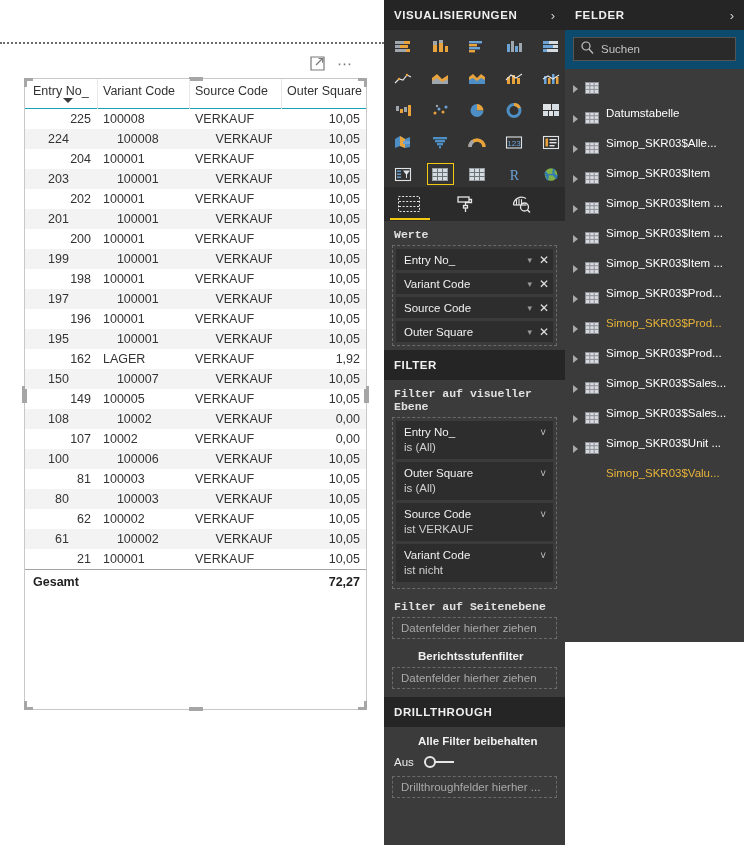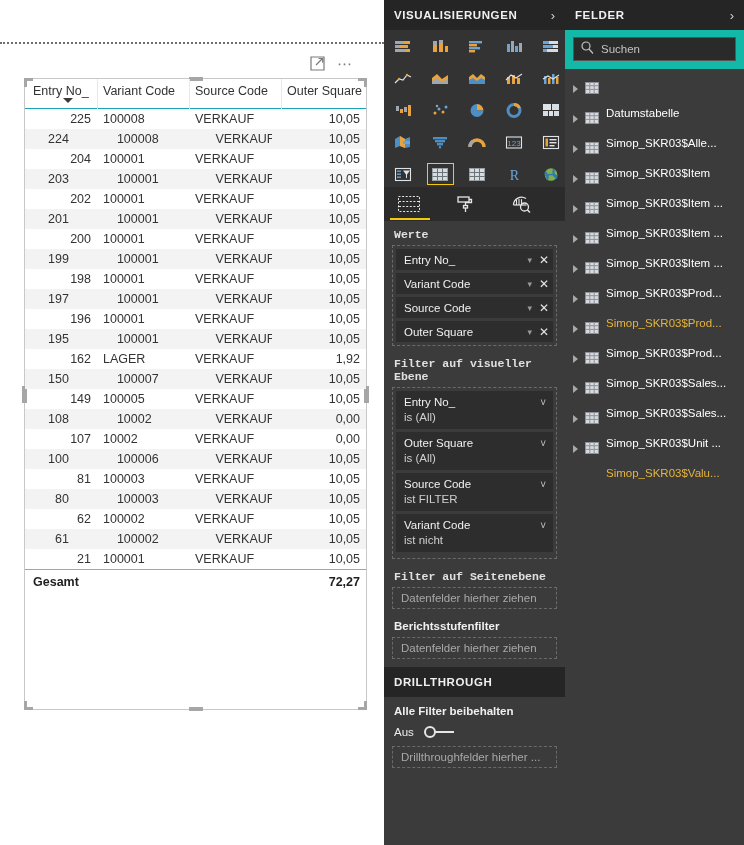--- a/index.html
+++ b/index.html
@@ -137,35 +137,35 @@
   }
   .fcard .fn { font-size: 11.5px; color: #f0f0f0; padding-right: 16px; }
   .fcard .fv { font-size: 11.5px; color: #cfcfcf; margin-top: 3px; }
   .fcard .fchev { position: absolute; right: 7px; top: 6px; color: #c6c6c6; font-size: 10px; }
 
   .drop-zone {
     margin: 0 8px 8px 8px; height: 22px; border: 1px dashed #6a6a6a;
     display: flex; align-items: center; padding: 0 8px;
     font-size: 11.5px; color: #a8a8a8; background: #3b3b3b;
   }
-  .plain-label { font-size: 11.5px; color: #f0f0f0; font-weight: bold; padding: 3px 10px 5px 10px; }
+  .plain-label { font-size: 11.5px; color: #f0f0f0; font-weight: bold; padding: 3px 10px 5px 10px; margin-left: 24px; }
 
   .toggle-row { display: flex; align-items: center; padding: 4px 10px 8px 10px; gap: 10px; }
   .toggle-row .lbl { font-size: 11.5px; color: #ededed; }
   .switch { width: 32px; height: 12px; position: relative; cursor: pointer; }
   .switch .bar { position: absolute; left: 8px; top: 5px; width: 22px; height: 2px; background: #e6e6e6; }
   .switch .knob { position: absolute; left: 0; top: 0; width: 12px; height: 12px;
                   border-radius: 50%; border: 2px solid #e6e6e6; background: #3b3b3b; }
 
   
   .fieldpane {
-    position: absolute; left: 565px; top: 0; width: 179px; height: 845px;
+    position: absolute; left: 565px; top: 0; width: 179px; height: 642px;
     background: #3b3b3b; color: #e6e6e6; overflow: hidden;
   }
-  .search-wrap { background: #14b8a6; padding: 7px 8px 8px 8px; }
+  .search-wrap { background: #0c4a6e; padding: 7px 8px 8px 8px; }
   .search-box {
     height: 24px; background: #2a2a2a; border: 1px solid #555555;
     display: flex; align-items: center; padding: 0 7px; gap: 7px; cursor: text;
   }
   .search-box .ph { font-size: 11.5px; color: #c2c2c2; }
   .field-list { padding-top: 5px; }
   .field-item { height: 30px; display: flex; align-items: center; padding-left: 8px; gap: 7px; cursor: pointer; }
   .field-item .arr {
     width: 0; height: 0; border-top: 4px solid transparent; border-bottom: 4px solid transparent;
     border-left: 5px solid #a8a8a8; flex: 0 0 auto;
@@ -654,37 +654,40 @@
             <span class="x">✕</span>
           </div>
           <div class="pill">
             <span class="nm">Outer Square</span>
             <span class="cv">▾</span>
             <span class="x">✕</span>
           </div>
         </div>
     </div>
 
+    <div class="sub-hdr">
+      <span class="t">FILTER</span>
+    </div>
 
     <div class="sec-label">Filter auf visueller Ebene</div>
     <div class="well">
       <div id="filter-cards">
           <div class="fcard">
             <div class="fn">Entry No_</div>
             <div class="fv">is (All)</div>
             <span class="fchev">˅</span>
           </div>
           <div class="fcard">
             <div class="fn">Outer Square</div>
             <div class="fv">is (All)</div>
             <span class="fchev">˅</span>
           </div>
           <div class="fcard">
             <div class="fn">Source Code</div>
-            <div class="fv">ist FILTER</div>
+            <div class="fv">ist VERKAUF</div>
             <span class="fchev">˅</span>
           </div>
           <div class="fcard">
             <div class="fn">Variant Code</div>
             <div class="fv">ist nicht</div>
             <span class="fchev">˅</span>
           </div>
         </div>
     </div>
 

